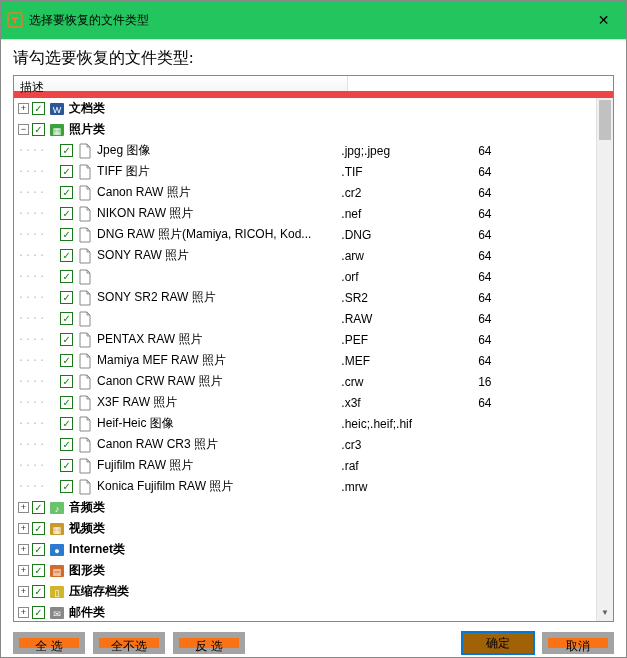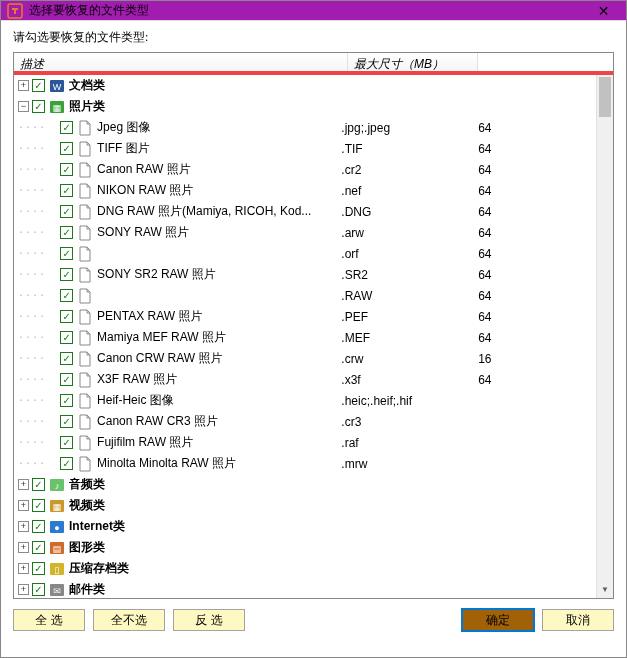--- a/index.html
+++ b/index.html
@@ -6,57 +6,56 @@
 body {
   font-family: "Microsoft YaHei", "Segoe UI", Tahoma, sans-serif;
   font-size: 12px;
   background: #fff;
   width: 627px;
   height: 658px;
   overflow: hidden;
   border: 1px solid #888;
 }
 .titlebar {
-  height: 20px;
+  height: 39px;
   display: flex;
   align-items: center;
   padding: 0 0 0 6px;
-  background: #a21caf;
+  background: #22c55e;
   border-bottom: 1px solid #ddd;
 }
 .titlebar .app-icon {
   width: 16px; height: 16px;
   margin-right: 6px;
   display: inline-flex; align-items: center; justify-content: center;
 }
 .titlebar .title { flex: 1; font-size: 12px; }
 .titlebar .close {
   width: 45px; height: 30px;
   display: flex; align-items: center; justify-content: center;
   font-size: 14px;
   cursor: pointer;
 }
 .instruction {
   padding: 8px 0 6px 12px;
-  font-size: 12px;
+  font-size: 16px;
   font-family: Liberation Serif, serif;
 }
 .list-container {
   margin: 0 12px;
   border: 1px solid #828790;
   height: 547px;
   position: relative;
   background: #fff;
 }
 .list-header {
   display: flex;
   height: 22px;
   background: #fff;
-  border-bottom: 4px solid #ef4444;
-  font-style: italic;
+  border-bottom: 7px solid #ef4444;
 }
 .list-header .col {
   padding: 3px 6px;
   font-size: 12px;
   border-right: 1px solid #e1e1e1;
   background: linear-gradient(#fff, #f5f5f5);
 }
 .col-desc { width: 334px; }
 .col-ext  { width: 110px; }
 .col-size { width: 130px; }
@@ -135,22 +134,22 @@
 .indent1 .dots::before { content: "····"; }
 .footer {
   display: flex;
   padding: 10px 12px;
   gap: 8px;
 }
 .footer .spacer { flex: 1; }
 .footer button {
   width: 72px; height: 22px;
   font-family: inherit; font-size: 12px;
-  background: #fef9c3;
-  border: 1px solid #a3a3a3;
+  background: #f97316;
+  border: 6px solid #a3a3a3;
   cursor: pointer;
 }
 .footer button.primary {
   border: 1px solid #0078d7;
   outline: 1px solid #0078d7;
   background: #a16207;
 }
 .label { overflow: hidden; text-overflow: ellipsis; }
 </style>
 </head>
@@ -165,21 +164,20 @@
   </span>
   <span class="title">选择要恢复的文件类型</span>
   <span class="close">✕</span>
 </div>
 
 <div class="instruction">请勾选要恢复的文件类型:</div>
 
 <div class="list-container">
   <div class="list-header">
     <div class="col col-desc">描述</div>
-    <div class="col col-size">最大尺寸（MB）</div>
   </div>
   <div class="tree-body" id="tree-body">
       <div class="tree-row category indent0">
         <div class="cell-desc">
           <span class="toggle">+</span>
           <span class="checkbox">✓</span>
           <span class="cat-icon">
             <svg width="16" height="16" viewBox="0 0 16 16">
               <rect x="1" y="2" width="14" height="12" rx="1" fill="#2b579a"></rect>
               <text x="8" y="12" text-anchor="middle" font-size="9" fill="#fff" font-family="sans-serif">W</text>
@@ -463,21 +461,21 @@
         <div class="cell-desc">
           <span class="dots"></span>
           <span class="toggle blank"></span>
           <span class="checkbox">✓</span>
           <span class="file-icon">
             <svg width="14" height="16" viewBox="0 0 14 16">
               <path d="M2 1h7l3 3v11H2z" fill="#fff" stroke="#888" stroke-width="1"></path>
               <path d="M9 1v3h3" fill="none" stroke="#888" stroke-width="1"></path>
             </svg>
           </span>
-          <span class="label">Minolta Minolta RAW 照片</span>
+          <span class="label">Konica Fujifilm RAW 照片</span>
         </div>
         <div class="cell-ext">.mrw</div>
         <div class="cell-size"></div>
       </div>
       <div class="tree-row category indent0">
         <div class="cell-desc">
           <span class="toggle">+</span>
           <span class="checkbox">✓</span>
           <span class="cat-icon">
             <svg width="16" height="16" viewBox="0 0 16 16">

